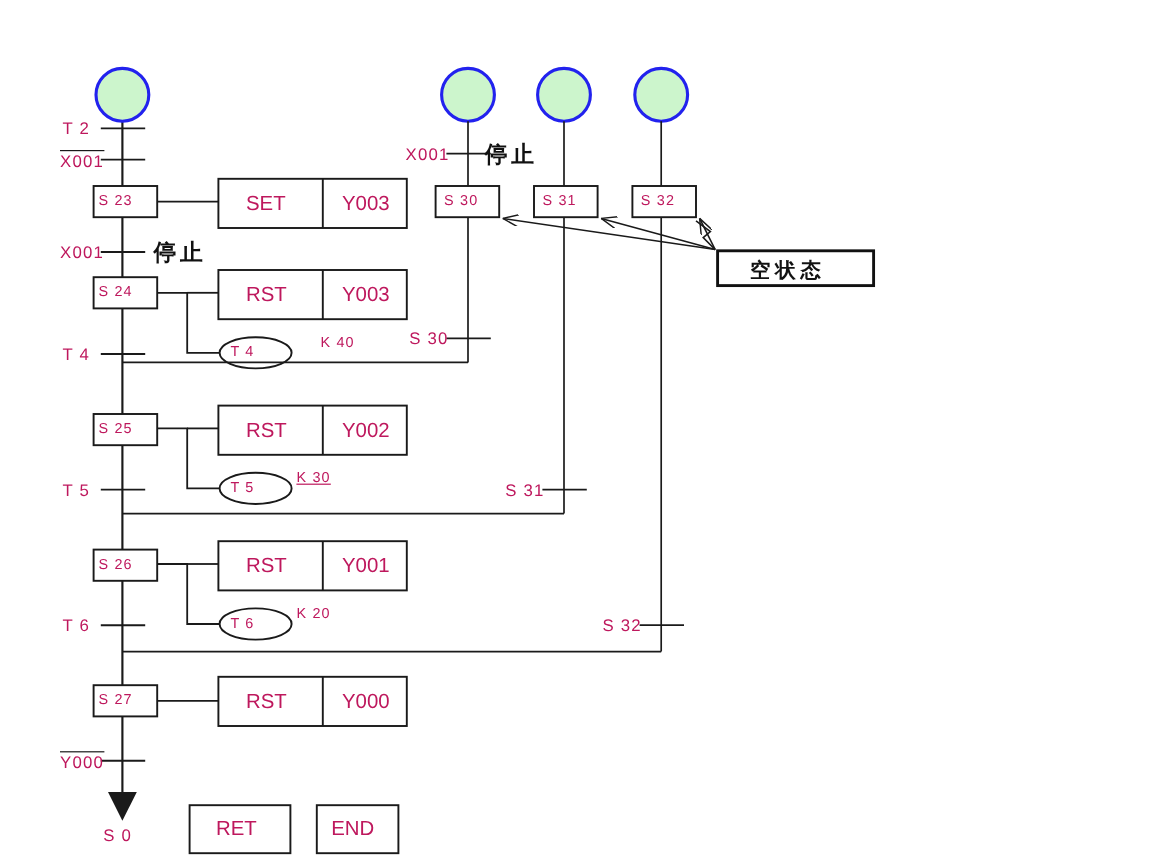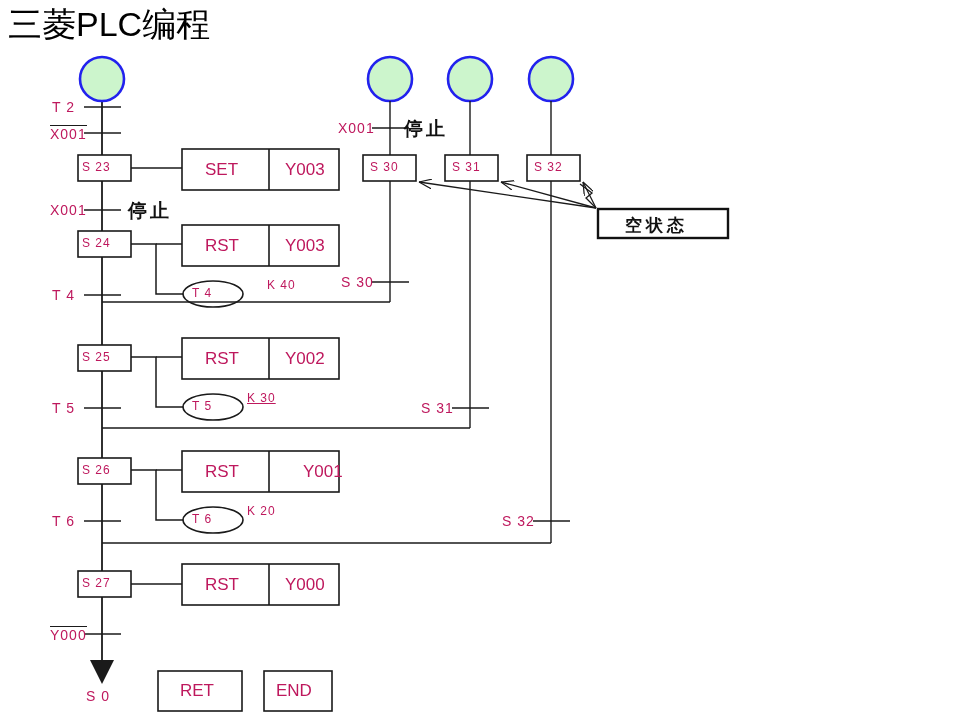--- a/index.html
+++ b/index.html
@@ -84,23 +84,20 @@
     color: #1a1a1a;
     letter-spacing: 0.5px;
     text-align: justify;
   }
 </style>
 </head>
 <body>
 
 <div id="stage">
 
-  <div class="title">
-    <span>三菱</span><span class="latin">PLC</span><span>编程</span>
-  </div>
 
   <svg id="diagram" viewBox="0 0 960 720">
     <defs>
       <marker id="arrowThin" markerWidth="14" markerHeight="10" refX="13" refY="5" orient="auto" markerUnits="userSpaceOnUse">
         <path d="M13,5 L0,0 M13,5 L0,10" fill="none" stroke="#1a1a1a" stroke-width="1.2"></path>
       </marker>
     </defs>
 
     <g stroke="#1a1a1a" stroke-width="1.8" fill="none">
       <line x1="102" y1="101" x2="102" y2="155"></line>
@@ -237,21 +234,21 @@
   <div class="ov-txt box-label" style="left:205px;top:160px;">SET</div>
   <div class="ov-txt box-label" style="left:285px;top:160px;">Y003</div>
 
   <div class="ov-txt box-label" style="left:205px;top:236px;">RST</div>
   <div class="ov-txt box-label" style="left:285px;top:236px;">Y003</div>
 
   <div class="ov-txt box-label" style="left:205px;top:349px;">RST</div>
   <div class="ov-txt box-label" style="left:285px;top:349px;">Y002</div>
 
   <div class="ov-txt box-label" style="left:205px;top:462px;">RST</div>
-  <div class="ov-txt box-label" style="left:285px;top:462px;margin-left:18px;">Y001</div>
+  <div class="ov-txt box-label" style="left:285px;top:462px;">Y001</div>
 
   <div class="ov-txt box-label" style="left:205px;top:575px;">RST</div>
   <div class="ov-txt box-label" style="left:285px;top:575px;">Y000</div>
 
   <div class="ov-txt state-label" style="left:192px;top:286px;">T   4</div>
   <div class="ov-txt k-label" style="left:247px;top:278px;margin-left:20px;">K  40</div>
 
   <div class="ov-txt state-label" style="left:192px;top:399px;">T   5</div>
   <div class="ov-txt k-label" style="left:247px;top:391px;text-decoration:underline;">K  30</div>
 

